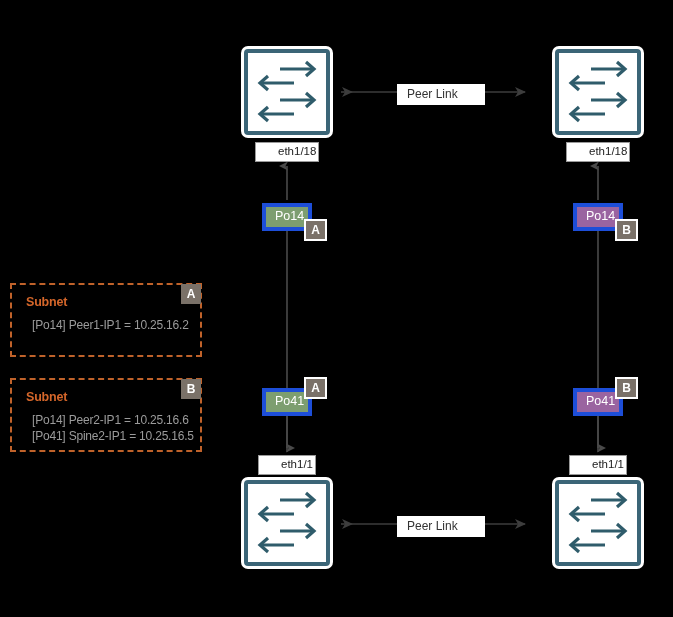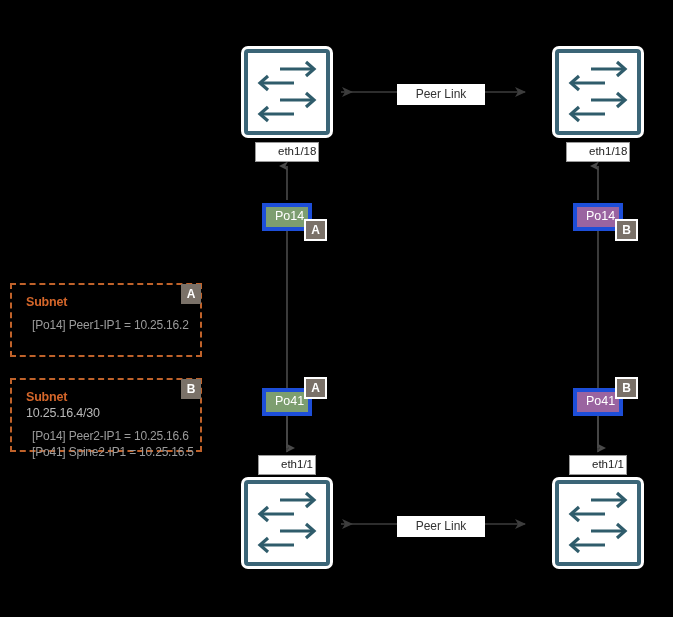--- a/index.html
+++ b/index.html
@@ -119,21 +119,21 @@
   
   .peer-label {
     position: absolute;
     background: #ffffff;
     color: #333333;
     font-size: 12px;
     line-height: 16px;
     padding: 2px 10px 3px 10px;
     white-space: nowrap;
     box-sizing: border-box;
-    text-align: center;
+    text-align: left;
   }
 </style>
 </head>
 <body>
 
 <svg id="canvas" width="673" height="617" viewBox="0 0 673 617">
   <defs>
     <marker id="arrUp" markerWidth="9" markerHeight="9" refX="4.5" refY="8" orient="auto" markerUnits="userSpaceOnUse">
       <path d="M4.5 0 L9 9 L4.5 6.5 L0 9 Z" fill="#4a4a4a"></path>
     </marker>
@@ -173,21 +173,20 @@
 <div class="subnet-box" style="left:10px; top:283px; width:192px; height:74px;">
   <div class="subnet-title">Subnet</div>
   <div class="subnet-rows">
     <div class="subnet-row">[Po14] Peer1-IP1 = 10.25.16.2</div>
   </div>
   <div class="zone-badge" style="right:-1px; top:-1px;">A</div>
 </div>
 
 <div class="subnet-box" style="left:10px; top:378px; width:192px; height:74px;">
   <div class="subnet-title">Subnet</div>
-  <div class="subnet-cidr">10.25.16.4/30</div>
   <div class="subnet-rows">
     <div class="subnet-row">[Po14] Peer2-IP1 = 10.25.16.6</div>
     <div class="subnet-row">[Po41] Spine2-IP1 = 10.25.16.5</div>
   </div>
   <div class="zone-badge" style="right:-1px; top:-1px;">B</div>
 </div>
 
 <div class="switch" style="left:244px; top:49px;">
   <svg width="78" height="78" viewBox="0 0 78 78">
     <g stroke="#2f5c6b" stroke-width="3.2" fill="none">

